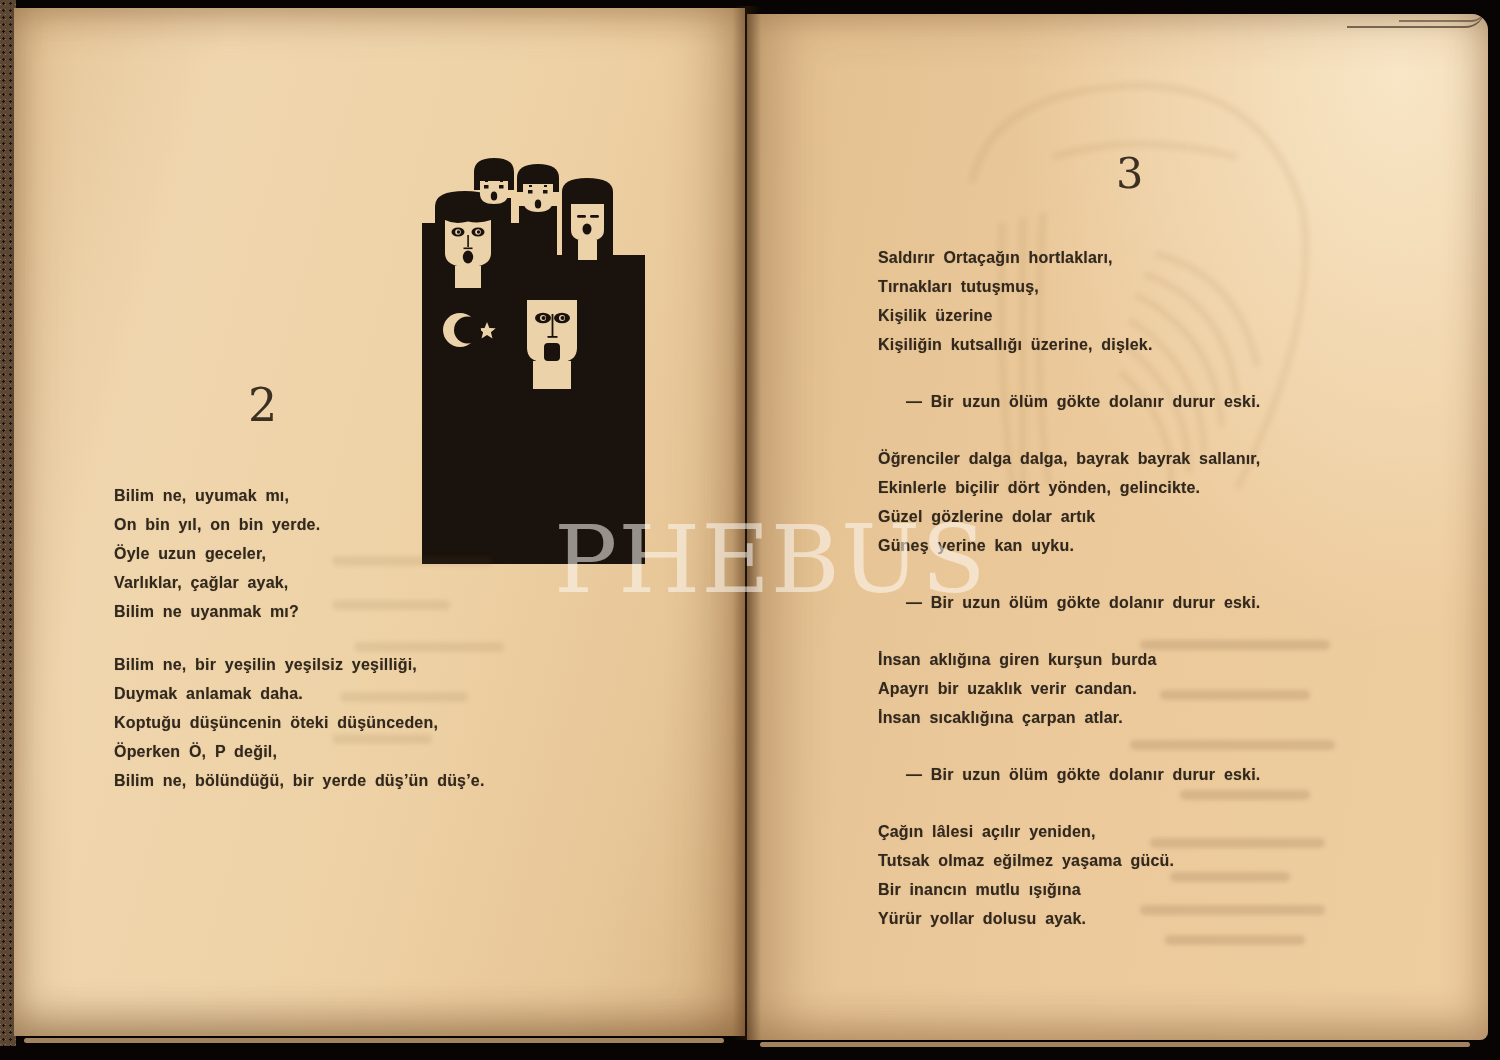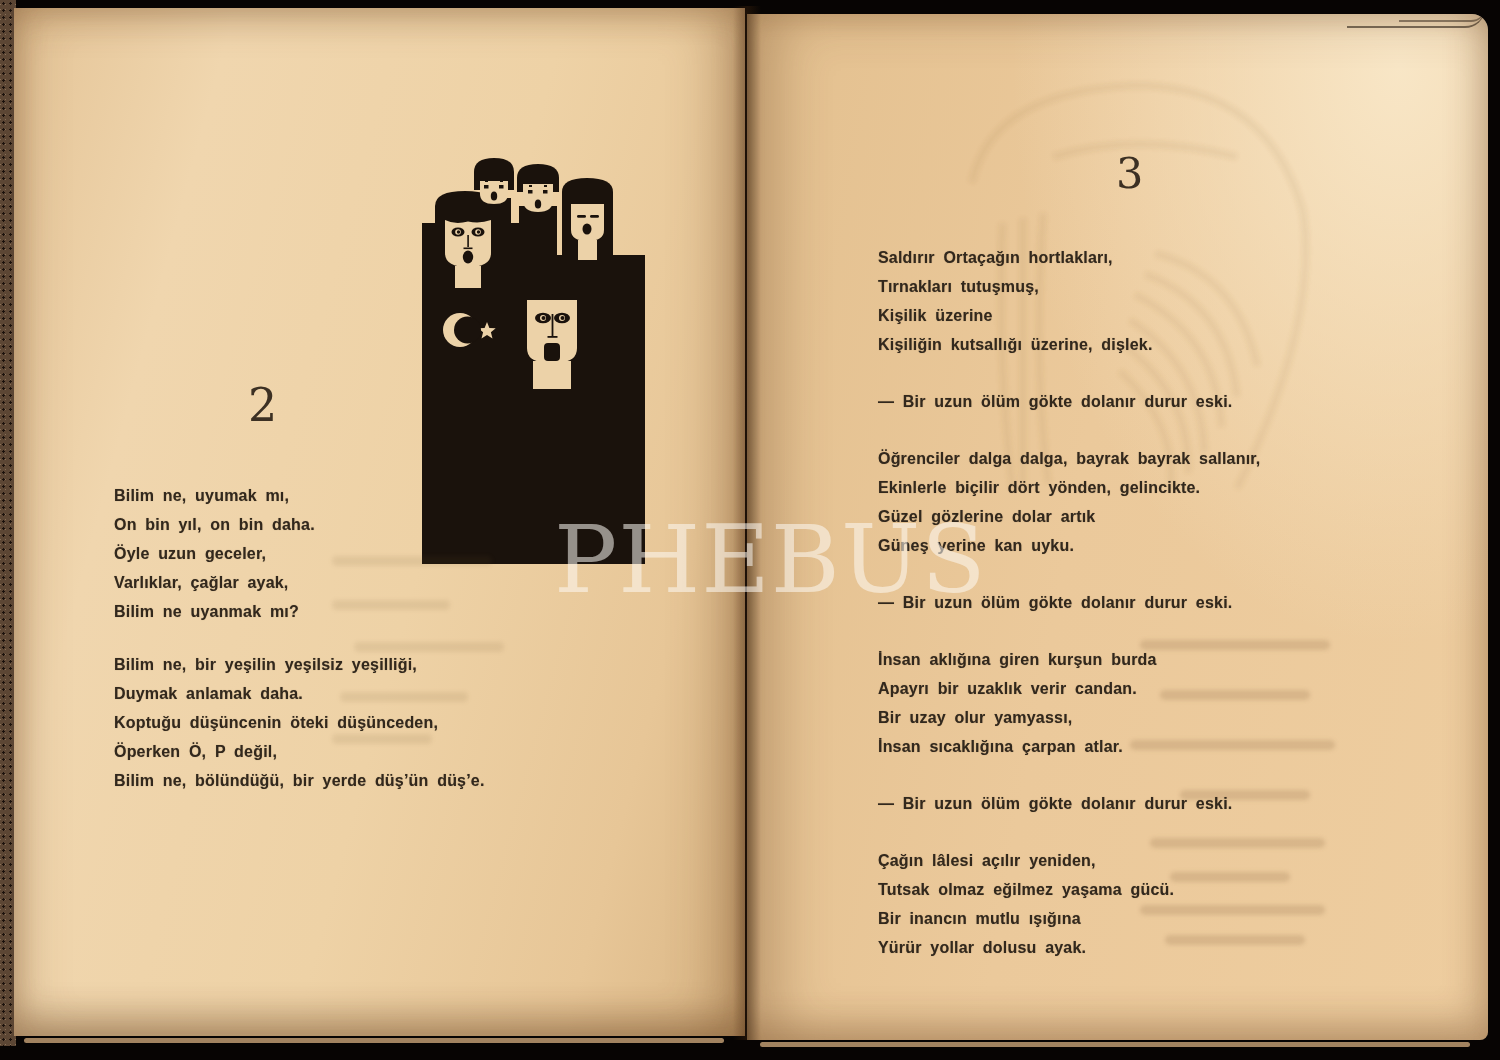--- a/index.html
+++ b/index.html
@@ -34,21 +34,21 @@
   .pn-left{left:234px;top:370px;font-size:46px;}
   .pn-right{left:369px;top:134px;font-size:43px;}
   
   .poem{position:absolute;color:#32281d;font-weight:bold;font-size:16px;
         letter-spacing:.2px;word-spacing:4px;text-shadow:0 0 1px rgba(60,45,25,.35);}
   .poem .line{height:29px;line-height:29px;white-space:nowrap;}
   .poem-left{left:100px;top:473px;}
   .poem-left .stanza{margin-bottom:24px;}
   .poem-right{left:131px;top:229px;}
   .poem-right .stanza{margin-bottom:28px;}
-  .poem-right .refrain{margin-bottom:28px;}
+  .poem-right .refrain{margin-bottom:28px;text-align:right;}
   
   .illustration{position:absolute;left:383px;top:120px;width:260px;height:460px;}
   
   .watermark{position:absolute;left:554px;top:505px;z-index:40;font-family:"DejaVu Serif",serif;
     font-size:94px;letter-spacing:1px;color:rgba(253,250,244,.55);pointer-events:none;}
   
   .ghost-wing{position:absolute;left:183px;top:46px;width:410px;height:510px;opacity:.6;}
   .ghost-bar{position:absolute;height:10px;border-radius:5px;background:rgba(110,78,42,.17);filter:blur(2px);}
   .ghost-bar.faint{background:rgba(110,78,42,.10);}
 </style>
@@ -135,21 +135,21 @@
 
     <div class="ghost-bar faint" style="left:318px;top:548px;width:160px;"></div>
     <div class="ghost-bar faint" style="left:318px;top:592px;width:118px;"></div>
     <div class="ghost-bar faint" style="left:340px;top:634px;width:150px;"></div>
     <div class="ghost-bar faint" style="left:326px;top:684px;width:128px;"></div>
     <div class="ghost-bar faint" style="left:318px;top:726px;width:100px;"></div>
 
     <div class="poem poem-left">
         <div class="stanza">
           <div class="line">Bilim ne, uyumak mı,</div>
-          <div class="line">On bin yıl, on bin daha.</div>
+          <div class="line">On bin yıl, on bin yerde.</div>
           <div class="line">Öyle uzun geceler,</div>
           <div class="line">Varlıklar, çağlar ayak,</div>
           <div class="line">Bilim ne uyanmak mı?</div>
         </div>
         <div class="stanza">
           <div class="line">Bilim ne, bir yeşilin yeşilsiz yeşilliği,</div>
           <div class="line">Duymak anlamak daha.</div>
           <div class="line">Koptuğu düşüncenin öteki düşünceden,</div>
           <div class="line">Öperken Ö, P değil,</div>
           <div class="line">Bilim ne, bölündüğü, bir yerde düş’ün düş’e.</div>
@@ -206,21 +206,20 @@
         <div class="stanza">
           <div class="line">Öğrenciler dalga dalga, bayrak bayrak sallanır,</div>
           <div class="line">Ekinlerle biçilir dört yönden, gelincikte.</div>
           <div class="line">Güzel gözlerine dolar artık</div>
           <div class="line">Güneş yerine kan uyku.</div>
         </div>
         <div class="refrain line">— Bir uzun ölüm gökte dolanır durur eski.</div>
         <div class="stanza">
           <div class="line">İnsan aklığına giren kurşun burda</div>
           <div class="line">Apayrı bir uzaklık verir candan.</div>
-          <div class="line">Bir uzay olur yamyassı,</div>
           <div class="line">İnsan sıcaklığına çarpan atlar.</div>
         </div>
         <div class="refrain line">— Bir uzun ölüm gökte dolanır durur eski.</div>
         <div class="stanza">
           <div class="line">Çağın lâlesi açılır yeniden,</div>
           <div class="line">Tutsak olmaz eğilmez yaşama gücü.</div>
           <div class="line">Bir inancın mutlu ışığına</div>
           <div class="line">Yürür yollar dolusu ayak.</div>
         </div>
       </div>

